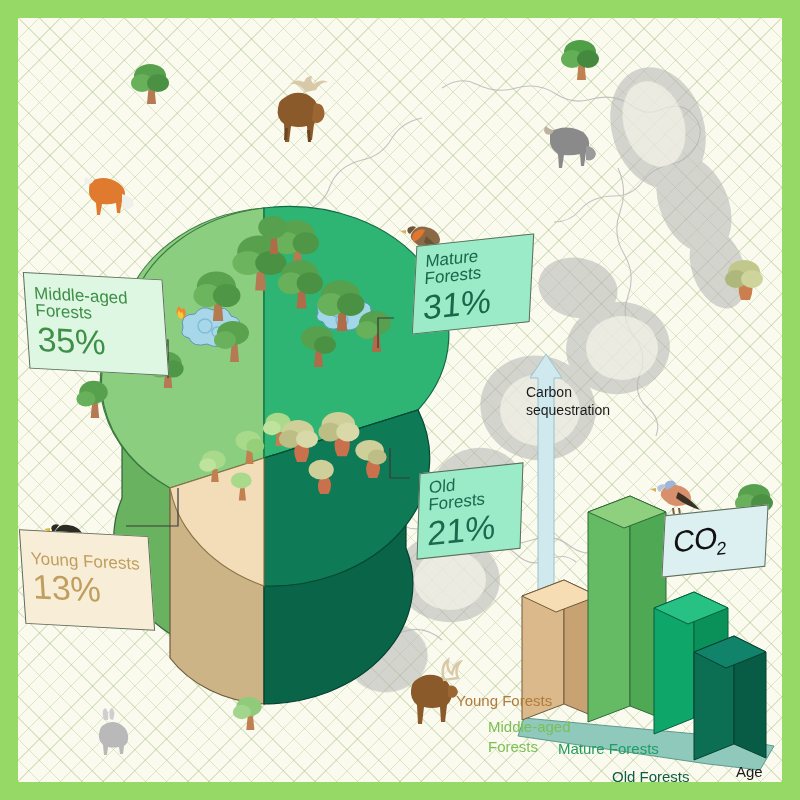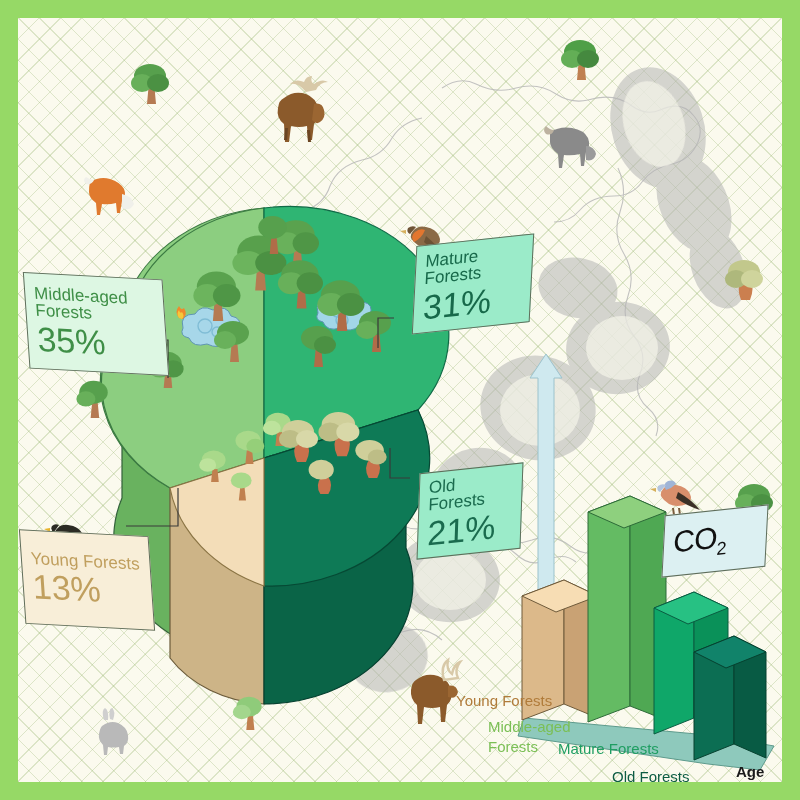--- a/index.html
+++ b/index.html
@@ -61,21 +61,21 @@
   .t-old{color:#1a6b4e;}
   .t-yng{color:#c09f5e;}
 
   .co2txt{font-size:30px;color:#111;letter-spacing:-.5px;}
   .co2txt sub{font-size:18px;}
 
   
   .blab{position:absolute;font-size:15px;white-space:nowrap;}
   .csq{position:absolute;left:508px;top:366px;font-size:14px;color:#1a1a1a;
        line-height:1.25;white-space:nowrap;}
-  .agelab{position:absolute;left:718px;top:745px;font-size:15px;color:#1a1a1a;font-weight:bold;}
+  .agelab{position:absolute;left:718px;top:745px;font-size:15px;color:#1a1a1a;}
 </style>
 </head>
 <body>
 
 <div id="stage">
 
   <div class="frame"></div>
 
   <div class="paper">
     <div class="hatch"></div>
@@ -453,20 +453,24 @@
       </div>
     </div>
 
     <div class="sign sign-co2">
       <div class="card c-blue"></div>
       <div class="txt">
         <div class="co2txt"><span>CO</span><sub>2</sub></div>
       </div>
     </div>
 
+    <div class="csq">
+      <div>Carbon</div>
+      <div>sequestration</div>
+    </div>
 
     <div class="blab" style="left:438px;top:674px;color:#b07b3a;">Young Forests</div>
     <div class="blab" style="left:470px;top:700px;color:#7bbf55;">Middle-aged</div>
     <div class="blab" style="left:470px;top:720px;color:#7bbf55;">Forests</div>
     <div class="blab" style="left:540px;top:722px;color:#1f9e62;">Mature Forests</div>
     <div class="blab" style="left:594px;top:750px;color:#0d5c43;">Old Forests</div>
 
     <div class="agelab">Age</div>
   </div>
 </div>

